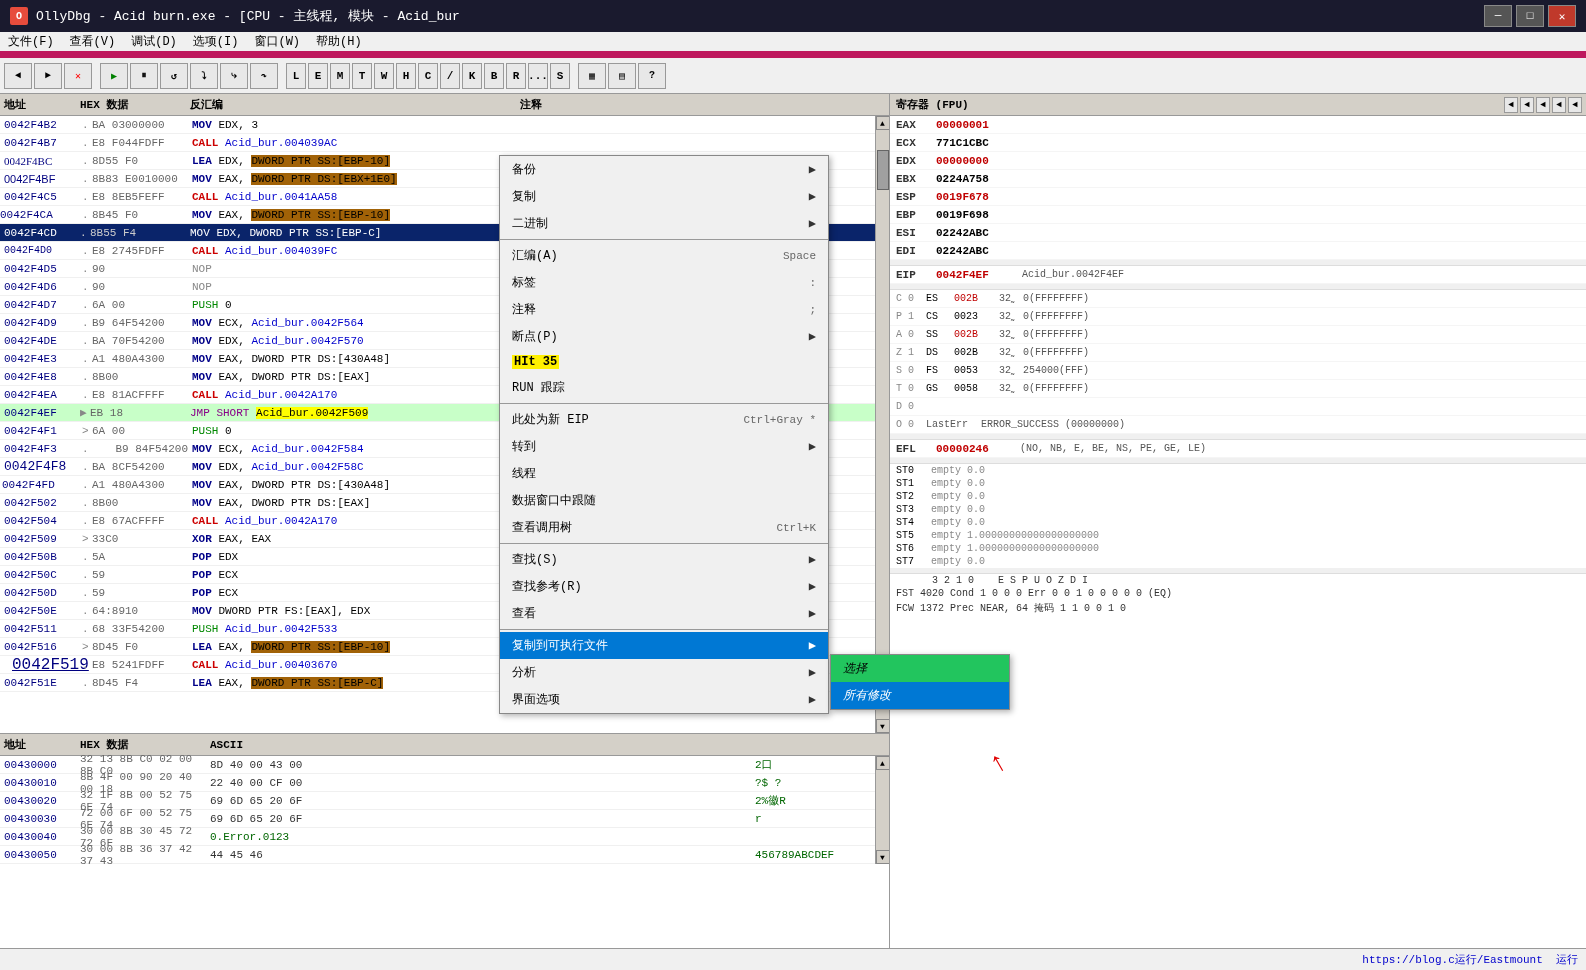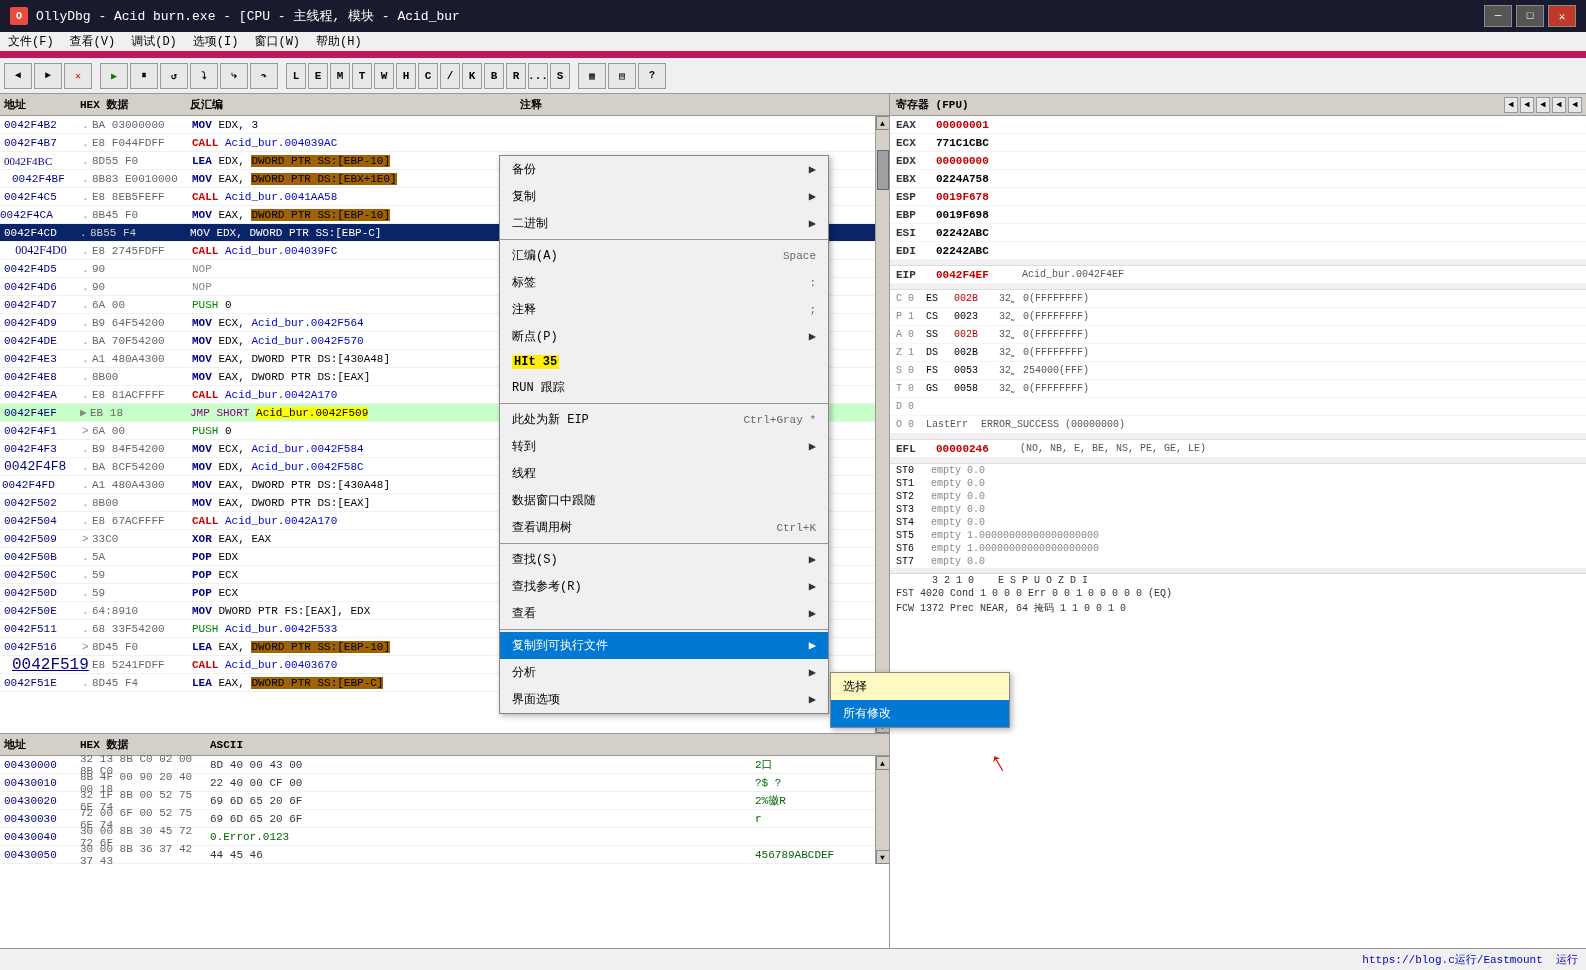--- a/index.html
+++ b/index.html
@@ -239,27 +239,28 @@
     }
     .ctx-item.highlighted-item { background: #0078d4; color: white; }
     .ctx-item .ctx-label {}
     .ctx-item .ctx-shortcut { color: #666; font-size: 11px; }
     .ctx-item .ctx-arrow { color: #333; }
     .ctx-sep { height: 1px; background: #999; margin: 2px 0; }
 
     
     #submenu {
       position: absolute;
-      top: 672px;
+      top: 654px;
       left: 830px;
       width: 180px;
-      background: #fef9c3;
+      background: #22c55e;
       border: 1px solid #888;
       box-shadow: 2px 2px 6px rgba(0,0,0,0.3);
       z-index: 101;
+      font-style: italic;
     }
     .sub-item {
       display: flex;
       align-items: center;
       padding: 5px 12px;
       cursor: pointer;
       color: #000;
     }
     .sub-item.highlighted-item { background: #0078d4; color: white; }
 
@@ -419,21 +420,21 @@
           </div>
 
           <div class="disasm-row">
             <div class="disasm-col-hex" style="width:80px;color:#000080;font-family:Liberation Serif, serif;font-size:11px;padding-left:4px;">0042F4BC</div>
             <div class="disasm-col-hex" style="width:10px;color:#888;font-size:11px;">.</div>
             <div class="disasm-col-hex" style="width:100px;">8D55 F0</div>
             <div class="disasm-col-asm"><span class="text-darkblue">LEA</span> EDX, <span class="hl-cyan">DWORD PTR SS:[EBP-10]</span></div>
           </div>
 
           <div class="disasm-row">
-            <div class="disasm-col-hex" style="width:80px;color:#000080;font-family:Liberation Mono, monospace;font-size:11px;padding-left:12px;">0042F4BF</div>
+            <div class="disasm-col-hex" style="width:80px;color:#000080;font-family:Liberation Sans, sans-serif;font-size:11px;padding-left:4px;">0042F4BF</div>
             <div class="disasm-col-hex" style="width:10px;color:#888;font-size:11px;">.</div>
             <div class="disasm-col-hex" style="width:100px;">8B83 E0010000</div>
             <div class="disasm-col-asm"><span class="text-darkblue">MOV</span> EAX, <span class="hl-cyan">DWORD PTR DS:[EBX+1E0]</span></div>
           </div>
 
           <div class="disasm-row">
             <div class="disasm-col-hex" style="width:80px;color:#000080;font-family:'Courier New';font-size:11px;padding-left:4px;">0042F4C5</div>
             <div class="disasm-col-hex" style="width:10px;color:#888;font-size:11px;">.</div>
             <div class="disasm-col-hex" style="width:100px;">E8 8EB5FEFF</div>
             <div class="disasm-col-asm"><span class="text-red">CALL</span> <span class="text-blue">Acid_bur.0041AA58</span></div>
@@ -447,21 +448,21 @@
           </div>
 
           <div class="disasm-row" style="background:#0a246a;color:#fff;">
             <div style="width:80px;font-family:'Courier New';font-size:11px;padding-left:4px;color:#fff;">0042F4CD</div>
             <div style="width:10px;font-size:11px;color:#ccc;">.</div>
             <div style="width:100px;font-family:'Courier New';font-size:11px;color:#ccc;">8B55 F4</div>
             <div style="font-family:'Courier New';font-size:11px;color:#fff;"><span>MOV</span> EDX, <span>DWORD PTR SS:[EBP-C]</span></div>
           </div>
 
           <div class="disasm-row">
-            <div class="disasm-col-hex" style="width:80px;color:#000080;font-family:Liberation Serif, serif;font-size:12px;padding-left:4px;text-align:center;">0042F4D0</div>
+            <div class="disasm-col-hex" style="width:80px;color:#000080;font-family:Liberation Mono, monospace;font-size:10px;padding-left:4px;">0042F4D0</div>
             <div class="disasm-col-hex" style="width:10px;color:#888;font-size:11px;">.</div>
             <div class="disasm-col-hex" style="width:100px;">E8 2745FDFF</div>
             <div class="disasm-col-asm"><span class="text-red">CALL</span> <span class="text-blue">Acid_bur.004039FC</span></div>
           </div>
 
           <div class="disasm-row">
             <div class="disasm-col-hex" style="width:80px;color:#000080;font-family:'Courier New';font-size:11px;padding-left:4px;">0042F4D5</div>
             <div class="disasm-col-hex" style="width:10px;color:#888;font-size:11px;">.</div>
             <div class="disasm-col-hex" style="width:100px;">90</div>
             <div class="disasm-col-asm"><span class="text-gray">NOP</span></div>
@@ -525,21 +526,21 @@
           <div class="disasm-row">
             <div class="disasm-col-hex" style="width:80px;color:#000080;font-family:'Courier New';font-size:11px;padding-left:4px;">0042F4F1</div>
             <div class="disasm-col-hex" style="width:10px;color:#888;font-size:11px;">&gt;</div>
             <div class="disasm-col-hex" style="width:100px;">6A 00</div>
             <div class="disasm-col-asm"><span class="text-green">PUSH</span> 0</div>
           </div>
 
           <div class="disasm-row">
             <div class="disasm-col-hex" style="width:80px;color:#000080;font-family:'Courier New';font-size:11px;padding-left:4px;">0042F4F3</div>
             <div class="disasm-col-hex" style="width:10px;color:#888;font-size:11px;">.</div>
-            <div class="disasm-col-hex" style="width:100px;">B9 84F54200</div>
+            <div class="disasm-col-hex" style="width:100px;text-align:right;">B9 84F54200</div>
             <div class="disasm-col-asm"><span class="text-darkblue">MOV</span> ECX, <span class="text-blue">Acid_bur.0042F584</span></div>
           </div>
 
           <div class="disasm-row">
             <div class="disasm-col-hex" style="width:80px;color:#000080;font-family:'Courier New';font-size:13px;padding-left:4px;">0042F4F8</div>
             <div class="disasm-col-hex" style="width:10px;color:#888;font-size:11px;">.</div>
             <div class="disasm-col-hex" style="width:100px;">BA 8CF54200</div>
             <div class="disasm-col-asm"><span class="text-darkblue">MOV</span> EDX, <span class="text-blue">Acid_bur.0042F58C</span></div>
           </div>
 

